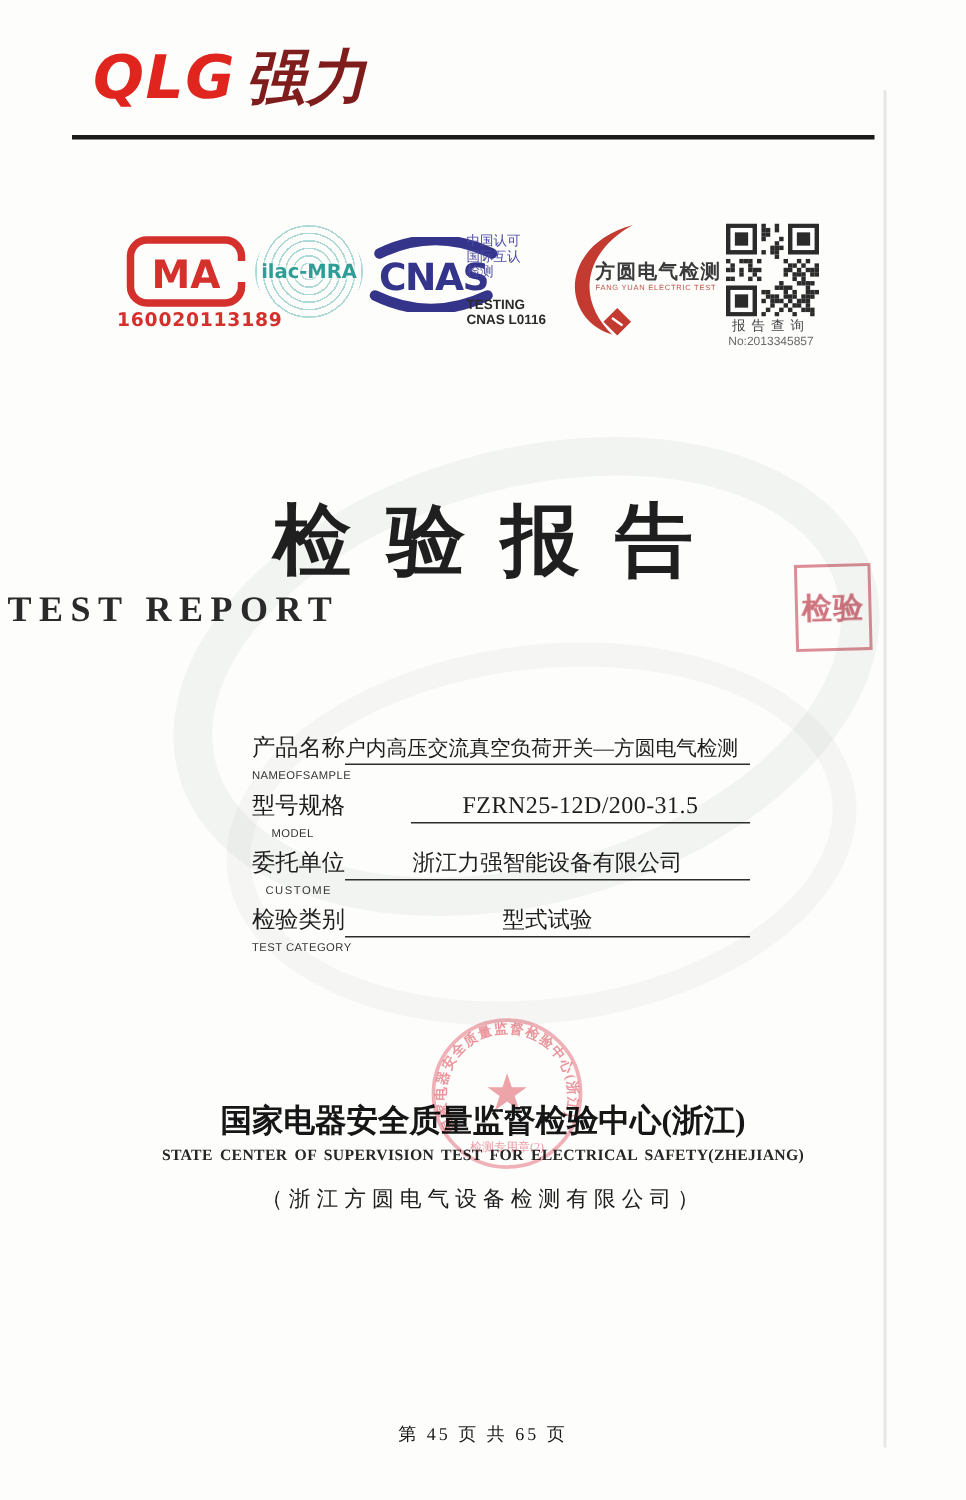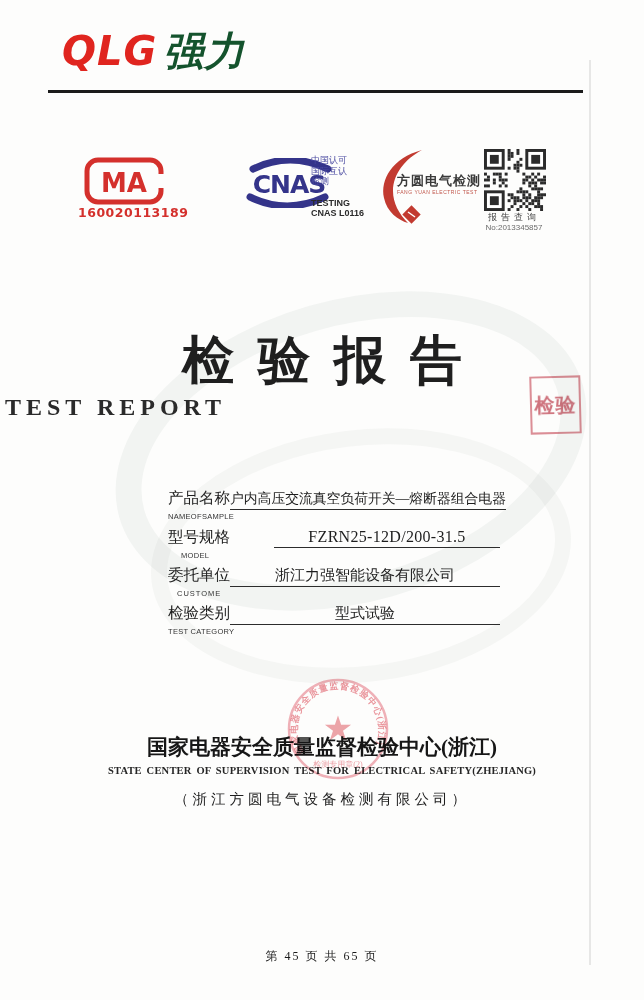--- a/index.html
+++ b/index.html
@@ -4,21 +4,21 @@
 <style>
   html,body{margin:0;padding:0;background:#ffffff;}
   .page{position:relative;width:644px;height:1000px;background:#fdfdfc;overflow:hidden;
         font-family:"Liberation Serif","DejaVu Serif",serif;color:#222;}
   .abs{position:absolute;}
 
   
   .brand{left:42px;top:24px;font-family:"DejaVu Sans","Liberation Sans",sans-serif;
          font-style:italic;font-weight:900;font-size:40px;letter-spacing:1px;white-space:nowrap;}
   .brand .qlg{color:#e0251f;margin-left:20px;}
-  .brand .cn{color:#14532d;margin-left:6px;}
+  .brand .cn{color:#7f1d1d;margin-left:6px;}
   .rule{left:48px;top:90px;width:535px;height:3px;background:#1b1b1b;}
 
   
   .page-edge{left:589px;top:60px;width:2px;height:905px;background:#e7e7e6;}
 
   
   .wm{border-radius:50%;pointer-events:none;}
   .wm1{left:110px;top:300px;width:430px;height:250px;border:26px solid rgba(150,165,155,.10);transform:rotate(-16deg);}
   .wm2{left:150px;top:430px;width:390px;height:220px;border:16px solid rgba(150,165,155,.08);transform:rotate(-7deg);}
 
@@ -87,20 +87,23 @@
   </div>
   <div class="abs rule"></div>
 
   <svg class="abs" style="left:84px;top:157px;" width="80" height="48" viewBox="0 0 80 48">
     <rect x="3" y="3" width="74" height="42" rx="11" fill="none" stroke="#d4302c" stroke-width="5"></rect>
     <rect x="72" y="17" width="8" height="14" fill="#fdfdfc"></rect>
     <text x="40" y="35" text-anchor="middle" font-family="DejaVu Sans,sans-serif" font-weight="bold" font-size="26" fill="#d4302c">MA</text>
   </svg>
   <div class="abs cma-num">160020113189</div>
 
+  <div class="abs ilac">
+    <span>ilac-MRA</span>
+  </div>
 
   <svg class="abs" style="left:246px;top:158px;" width="86" height="50" viewBox="0 0 86 50">
     <path d="M7,11 Q44,-7 82,11" fill="none" stroke="#34348a" stroke-width="7" stroke-linecap="round"></path>
     <path d="M4,39 Q41,57 79,39" fill="none" stroke="#34348a" stroke-width="7" stroke-linecap="round"></path>
     <text x="43" y="35" text-anchor="middle" font-family="DejaVu Sans,sans-serif" font-weight="bold" font-size="25" fill="#34348a" letter-spacing="-1">CNAS</text>
   </svg>
   <div class="abs cnas-txt">
     <div>中国认可</div>
     <div>国际互认</div>
     <div>检测</div>
@@ -238,21 +241,21 @@
 
   <div class="abs title-cn">检验报告</div>
   <div class="abs title-en">TEST REPORT</div>
 
   <div class="abs sq-stamp">
     <span>检验</span>
   </div>
 
   <div class="abs frow" style="top:488px;">
     <span class="flabel">产品名称</span>
-    <span class="fvalue v-left">户内高压交流真空负荷开关—熔断器组合电器</span>
+    <span class="fvalue v-left">户内高压交流真空负荷开关—方圆电气检测</span>
   </div>
   <div class="abs fsub" style="left:168px;top:512px;">NAMEOFSAMPLE</div>
 
   <div class="abs frow" style="top:527px;gap:44px;">
     <span class="flabel">型号规格</span>
     <span class="fvalue v-center v-latin">FZRN25-12D/200-31.5</span>
   </div>
   <div class="abs fsub" style="left:181px;top:551px;">MODEL</div>
 
   <div class="abs frow" style="top:565px;">

